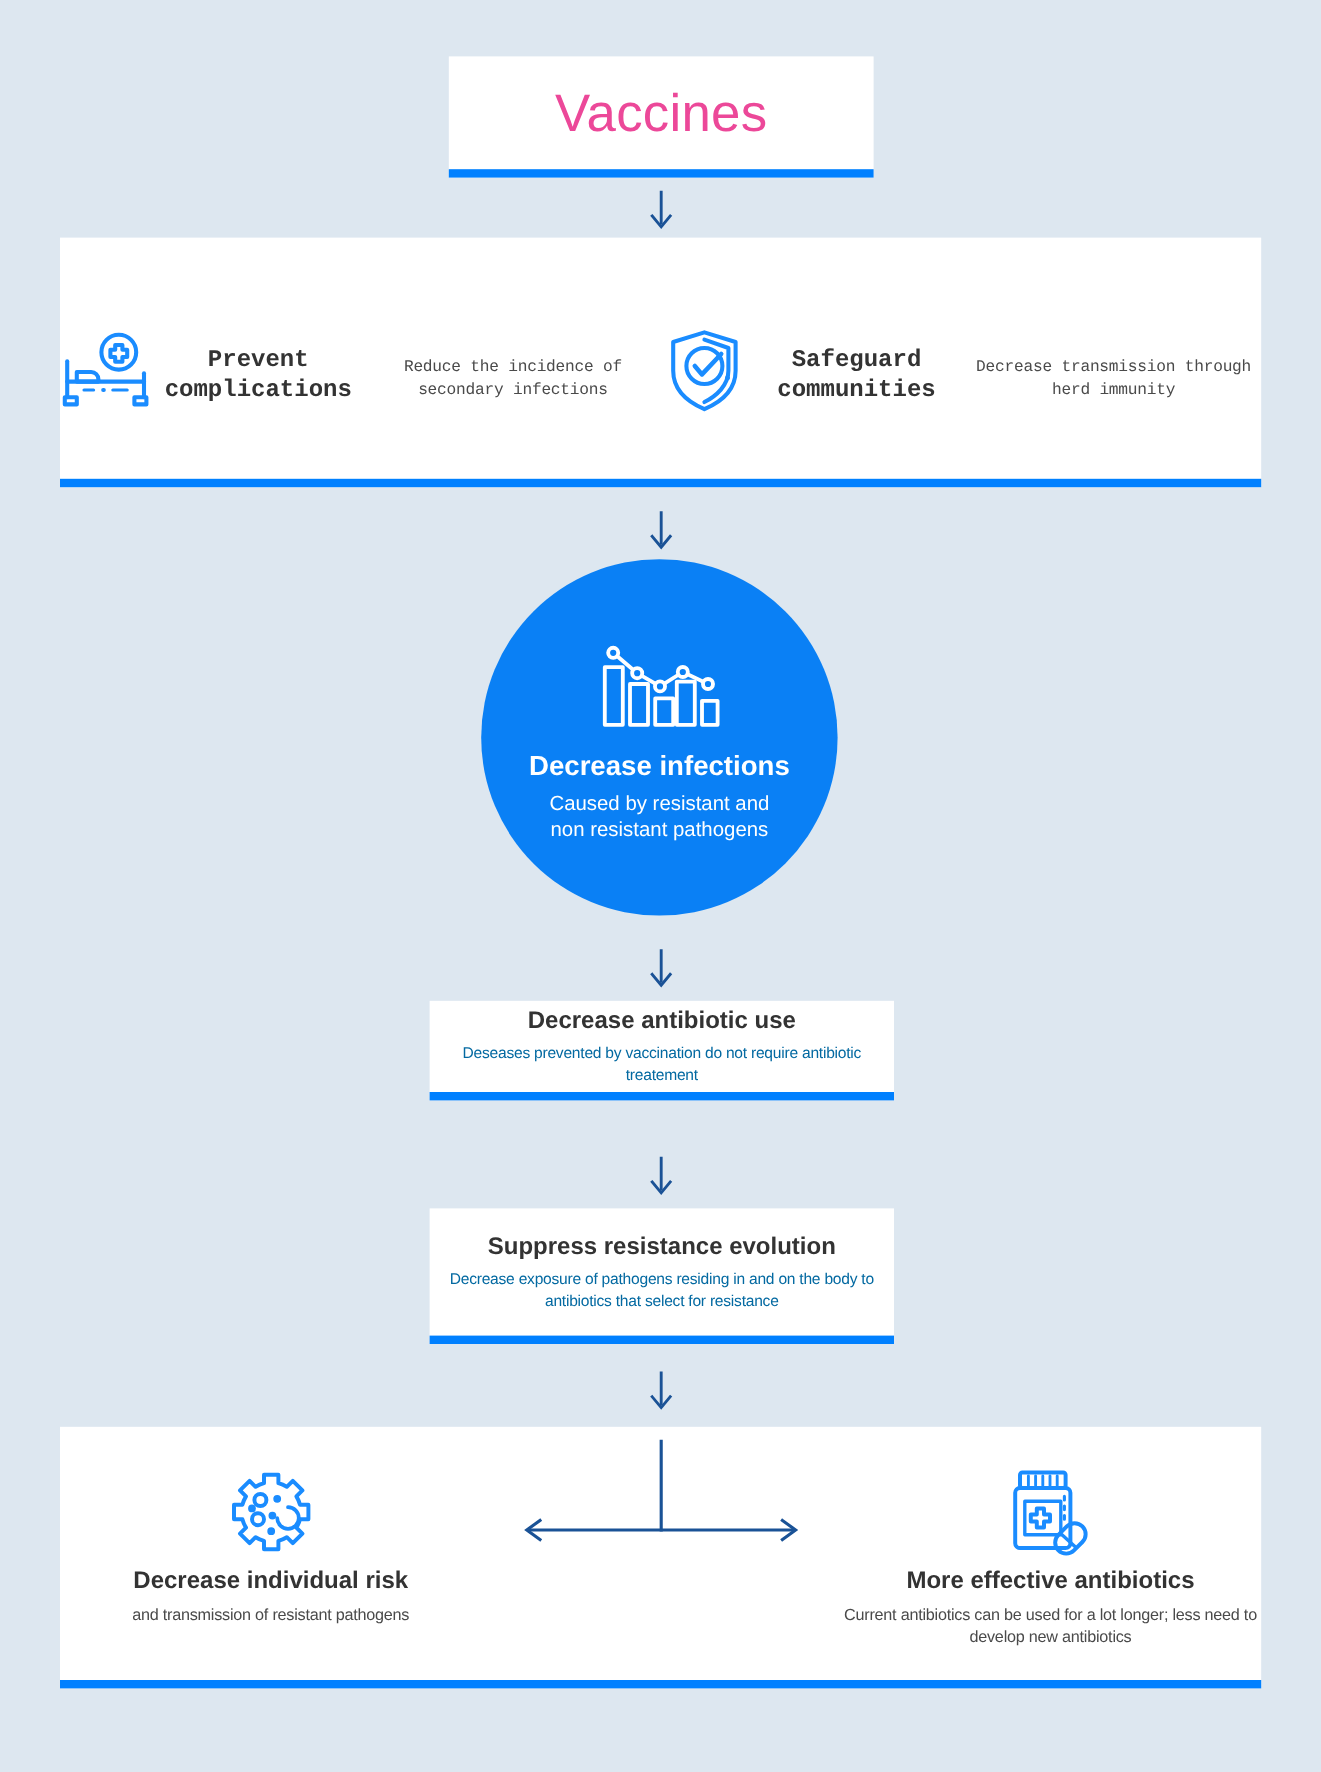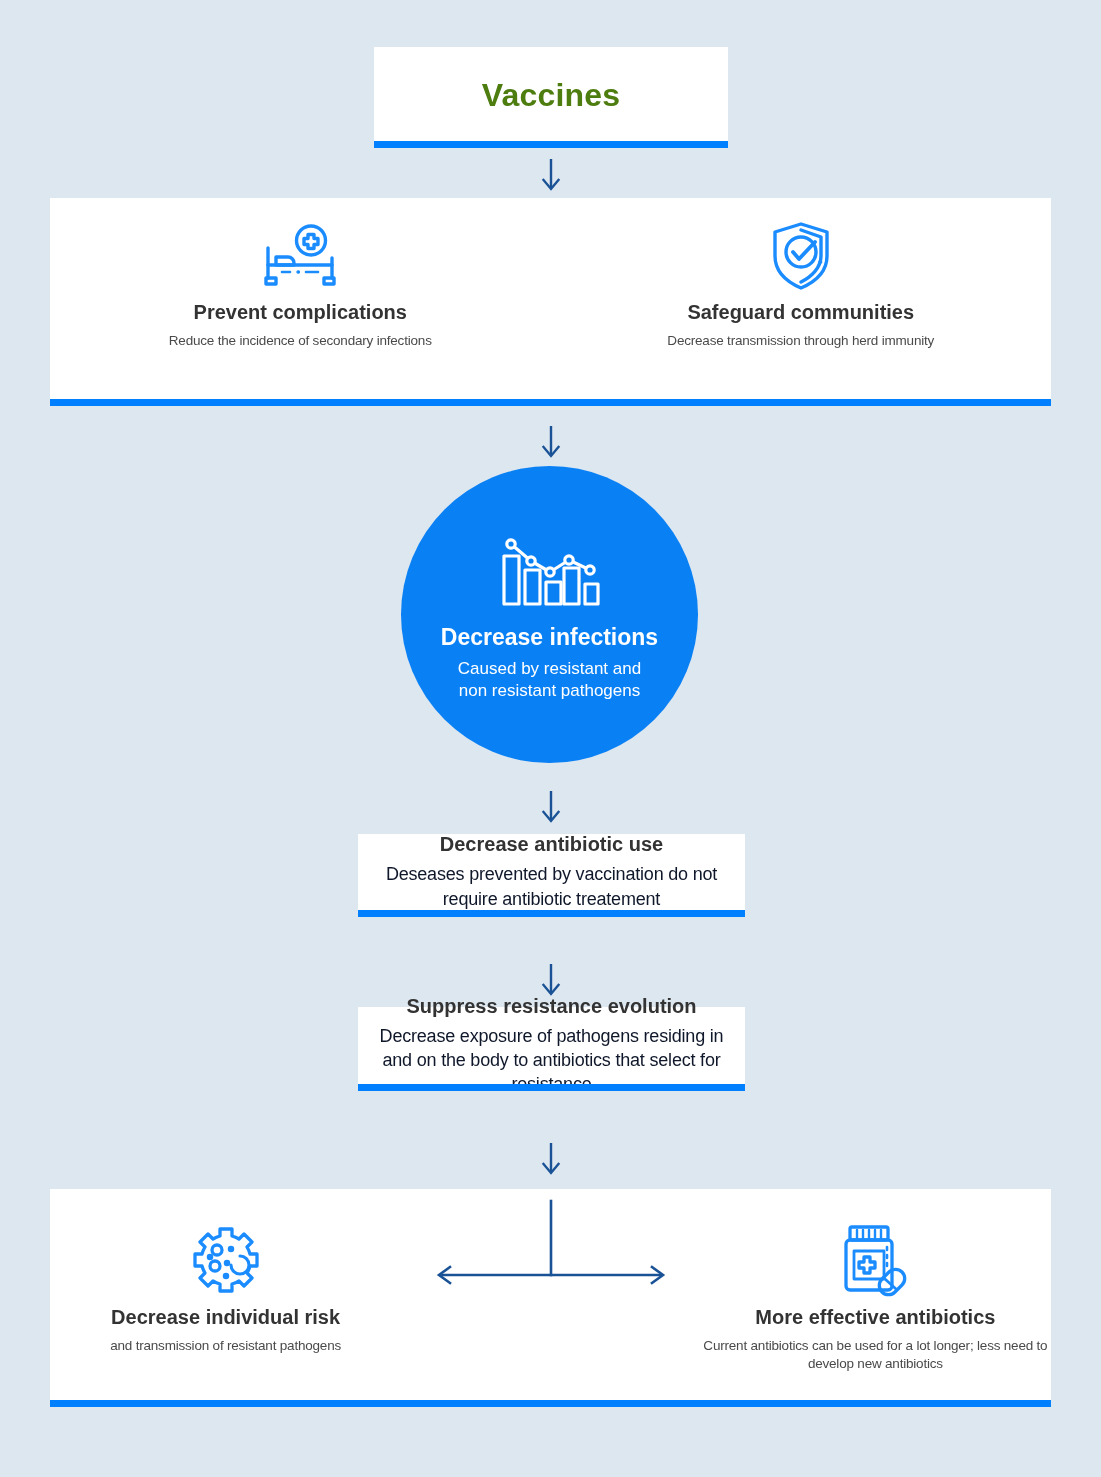--- a/index.html
+++ b/index.html
@@ -38,23 +38,23 @@
     left: 374px;
     top: 47px;
     width: 354px;
     height: 101px;
     display: flex;
     align-items: center;
     justify-content: center;
   }
   #title-card .panel-rule { height: 7px; }
   .title-text {
-    font-size: 32px;
-    font-weight: 700;
-    color: #4d7c0f;
+    font-size: 44px;
+    font-weight: 400;
+    color: #ec4899;
     letter-spacing: 0.2px;
     line-height: 1;
     padding-bottom: 6px;
   }
 
   
   .arrow-down {
     position: absolute;
     width: 30px;
     height: 38px;
@@ -72,23 +72,24 @@
   }
   .trio-row {
     display: flex;
     width: 100%;
     height: 100%;
     padding: 22px 0 0 0;
   }
   .trio-col {
     flex: 1 1 0;
     display: flex;
-    flex-direction: column;
+    flex-direction: row;
     align-items: center;
     text-align: center;
+    font-family: Liberation Mono, monospace;
   }
   .trio-icon {
     height: 72px;
     display: flex;
     align-items: center;
     justify-content: center;
     margin-bottom: 8px;
   }
   .col-title {
     font-size: 20px;
@@ -141,42 +142,42 @@
   #box-antibiotic {
     left: 358px;
     top: 834px;
     width: 387px;
     height: 83px;
   }
   #box-resistance {
     left: 358px;
     top: 1007px;
     width: 387px;
-    height: 84px;
+    height: 113px;
   }
   .box-inner {
     width: 100%;
     height: 100%;
     display: flex;
     flex-direction: column;
     align-items: center;
     justify-content: center;
     text-align: center;
     padding: 0 14px 8px 14px;
   }
   .box-title {
     font-size: 20px;
     font-weight: 700;
     color: #333333;
     line-height: 1.2;
   }
   .box-sub {
-    font-size: 18px;
+    font-size: 13px;
     font-weight: 400;
-    color: #0f172a;
+    color: #0369a1;
     line-height: 1.35;
     margin-top: 6px;
     letter-spacing: -0.2px;
   }
 
   
   #outcomes-panel {
     left: 50px;
     top: 1189px;
     width: 1001px;

